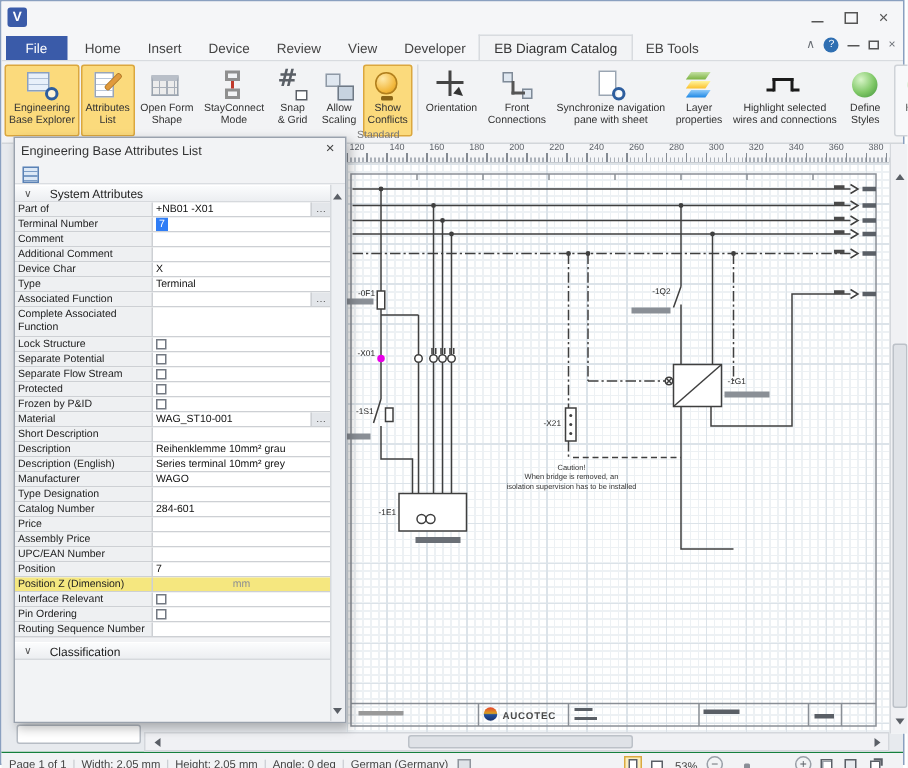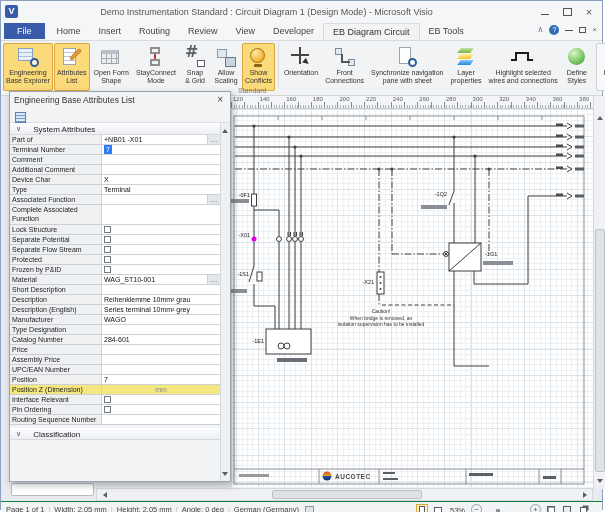--- a/index.html
+++ b/index.html
@@ -148,42 +148,41 @@
   .ztrack{width:40px;height:3px;background:#c8ccd2;border-radius:2px;position:relative;display:inline-block}
   .zthumb{position:absolute;left:10px;top:-3px;width:4px;height:9px;background:#8a8f97;border-radius:1px}
 </style>
 </head>
 <body>
 
 <div class="win">
 
   <div class="titlebar">
     <span class="appicon">V</span>
-    <span class="title">Demo Instrumentation Standard : Circuit Diagram 1 (Design Mode)  -  Microsoft Visio</span>
     <span class="wctrls">
       <span class="wbtn">
           <span class="wmin"></span>
         </span>
       <span class="wbtn">
           <span class="wmax"></span>
         </span>
       <span class="wbtn">×</span>
     </span>
   </div>
 
   <div class="tabrow">
-    <div id="tab-strip" style="display:flex;align-items:flex-start">
+    <div id="tab-strip" style="display:flex;align-items:center">
         <div class="tab file">File</div>
         <div class="tab">Home</div>
         <div class="tab">Insert</div>
-        <div class="tab">Routing</div>
+        <div class="tab">Device</div>
         <div class="tab">Review</div>
         <div class="tab">View</div>
         <div class="tab">Developer</div>
-        <div class="tab sel">EB Diagram Circuit</div>
+        <div class="tab sel">EB Diagram Catalog</div>
         <div class="tab">EB Tools</div>
       </div>
     <span class="tabrow-icons">
       <span class="ti">∧</span>
       <span class="ti helpc">?</span>
       <span class="ti">
           <span class="wmin" style="margin-top:0"></span>
         </span>
       <span class="ti">
           <span class="wmax"></span>

